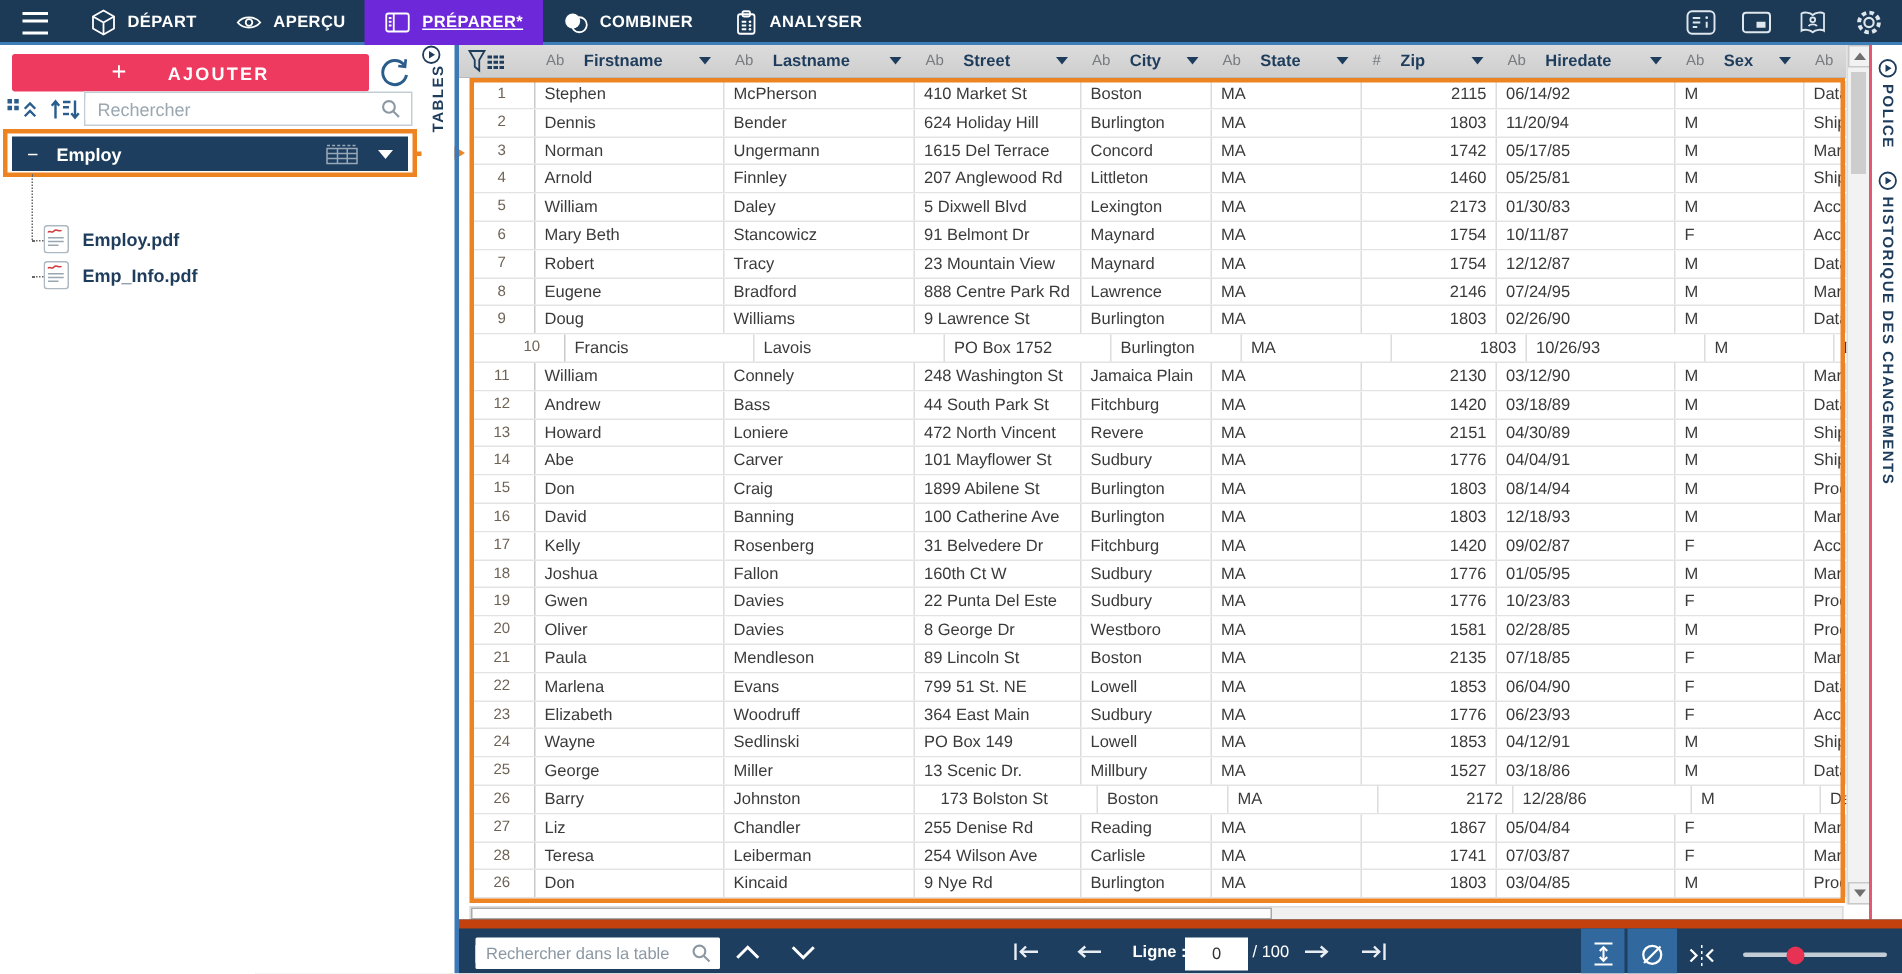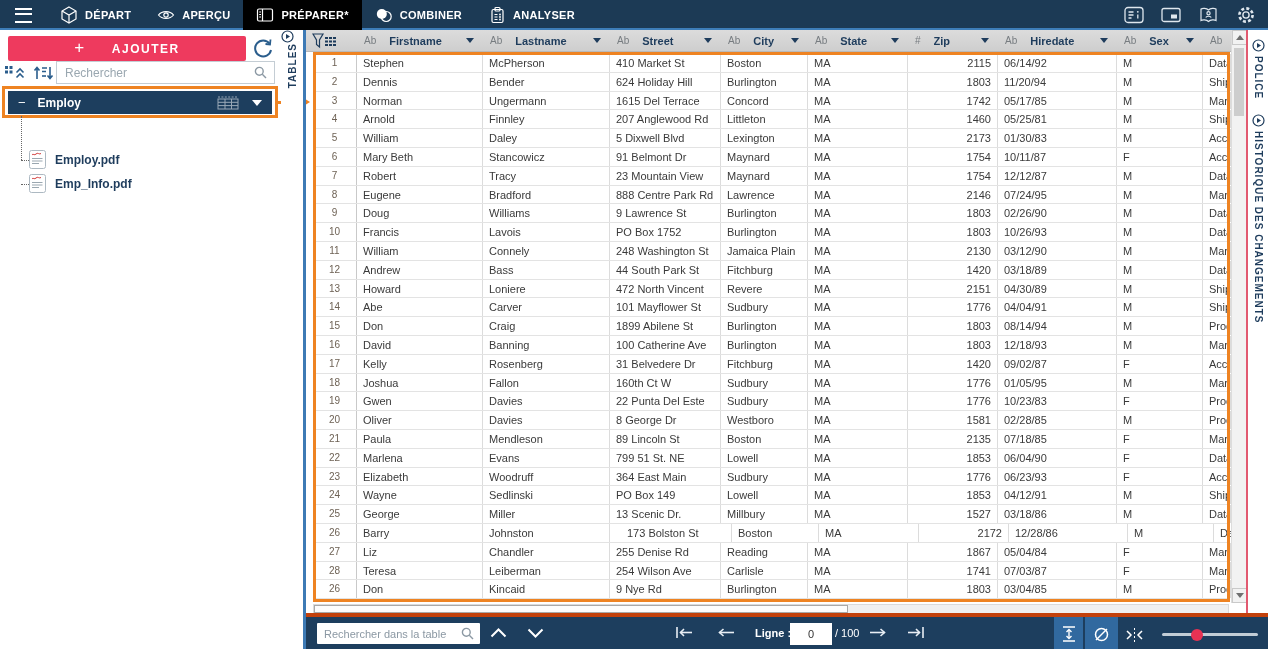--- a/index.html
+++ b/index.html
@@ -9,21 +9,21 @@
 
   
   .topbar{position:absolute;left:0;top:0;width:1268px;height:30px;background:#1c3a55;
           display:flex;align-items:stretch;color:#fff;z-index:30;}
   .topbar::after{content:"";position:absolute;left:0;bottom:0;width:100%;height:2px;background:#3d7db8;}
   .burger{display:flex;align-items:center;padding:0 15px;cursor:pointer;}
   .burger div{width:17px;height:11px;border-top:2px solid #fff;border-bottom:2px solid #fff;position:relative;}
   .burger div::after{content:"";position:absolute;left:0;top:3.5px;width:17px;height:2px;background:#fff;}
   .tab{display:flex;align-items:center;gap:7px;padding:0 13px;font-size:11px;font-weight:bold;
        letter-spacing:.3px;white-space:nowrap;cursor:pointer;position:relative;z-index:2;}
-  .tab.active{background:#000000;}
+  .tab.active{background:#6d28d9;text-decoration:underline;}
   .top-right{margin-left:auto;display:flex;align-items:center;gap:17px;padding-right:12px;}
   .top-icon{cursor:pointer;}
 
   
   .sidebar{position:absolute;left:0;top:30px;width:281px;height:619px;background:#fff;z-index:10;}
   .btn-add{position:absolute;left:8px;top:6px;width:238px;height:25px;background:#ee3a5e;color:#fff;
            border:none;border-radius:2px;display:flex;align-items:center;justify-content:center;gap:26px;
            font-size:12px;font-weight:bold;letter-spacing:1.5px;cursor:pointer;font-family:inherit;}
   .btn-add .plus{font-size:17px;font-weight:normal;margin-top:-2px;}
   .refresh{position:absolute;left:251px;top:7px;width:24px;height:24px;cursor:pointer;}
@@ -93,21 +93,21 @@
             border-top:5px solid #6f6f6f;}
   .vthumb{position:absolute;left:2px;top:18px;width:10px;height:68px;background:#cdcdcd;}
 
   
   .rightstrip{position:absolute;left:1246px;top:30px;width:22px;height:583px;background:#fff;
               border-left:2px solid #e25a70;box-sizing:border-box;z-index:10;}
   .rtab{display:flex;flex-direction:column;align-items:center;margin-top:4px;cursor:pointer;}
 
   
   .bottombar{position:absolute;left:306px;top:613px;width:962px;height:36px;background:#1d3e5e;
-             border-top:4px solid #c2410c;box-sizing:border-box;z-index:20;color:#fff;}
+             border-top:6px solid #c2410c;box-sizing:border-box;z-index:20;color:#fff;}
   .bb-search{position:absolute;left:11px;top:6px;width:163px;height:21px;background:#fff;
              display:flex;align-items:center;box-sizing:border-box;border-radius:1px;}
   .bb-search input{flex:1;border:none;outline:none;font-size:11px;color:#444;padding:0 2px 0 7px;
                    font-family:inherit;min-width:0;}
   .bb-search input::placeholder{color:#8b98a3;}
   .bb-btn{position:absolute;top:8px;cursor:pointer;}
   .bb-label{position:absolute;top:10px;font-size:11px;font-weight:bold;color:#fff;}
   .bb-input{position:absolute;left:484px;top:6px;width:38px;height:20px;border:none;background:#fff;
             text-align:center;font-size:11px;color:#333;font-family:inherit;}
   .hl-btn{position:absolute;top:0;height:34px;background:#31699f;display:flex;align-items:center;
@@ -472,21 +472,21 @@
           <div class="td" style="width: 127px;">Williams</div>
           <div class="td" style="width: 111px;">9 Lawrence St</div>
           <div class="td" style="width: 87px;">Burlington</div>
           <div class="td" style="width: 100px;">MA</div>
           <div class="td r" style="width: 90px;">1803</div>
           <div class="td" style="width: 119px;">02/26/90</div>
           <div class="td" style="width: 86px;">M</div>
           <div class="td" style="width: 28px;">Data</div>
         </div>
         <div class="trow">
-          <div class="td num" style="width: 44px;">10</div>
+          <div class="td num" style="width: 44px; margin-left: 20px;">10</div>
           <div class="td" style="width: 126px;">Francis</div>
           <div class="td" style="width: 127px;">Lavois</div>
           <div class="td" style="width: 111px;">PO Box 1752</div>
           <div class="td" style="width: 87px;">Burlington</div>
           <div class="td" style="width: 100px;">MA</div>
           <div class="td r" style="width: 90px;">1803</div>
           <div class="td" style="width: 119px;">10/26/93</div>
           <div class="td" style="width: 86px;">M</div>
           <div class="td" style="width: 28px;">Data</div>
         </div>

